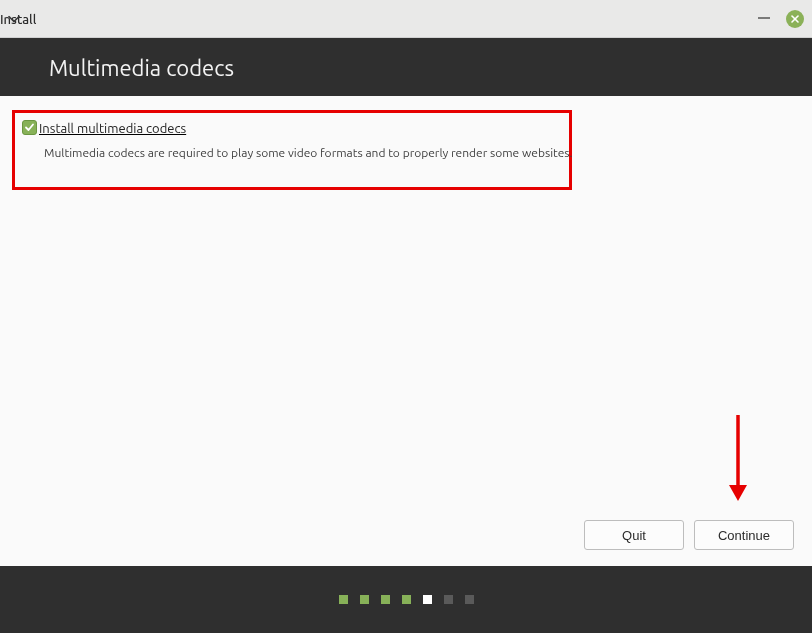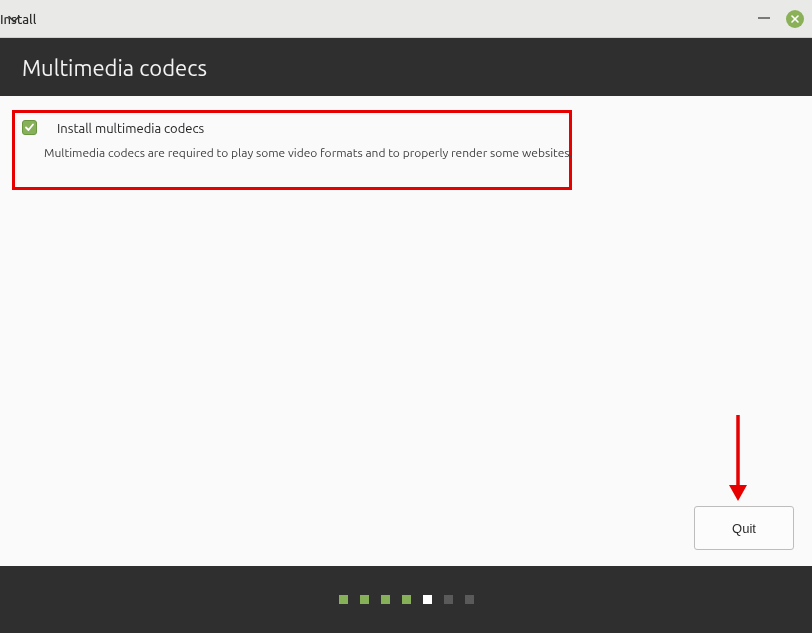--- a/index.html
+++ b/index.html
@@ -69,20 +69,21 @@
       height: 58px;
       background: #2f2f2f;
       display: flex;
       align-items: center;
       padding-left: 22px;
     }
     .headerbar .heading {
       color: #f3f3f3;
       font-size: 22px;
       font-weight: 400;
+      margin-left: 27px;
     }
     
     .content {
       position: relative;
       height: 470px;
       background: #fafafa;
     }
     .highlight-box {
       position: absolute;
       left: 12px;
@@ -91,21 +92,22 @@
       height: 80px;
       border: 3px solid #e60000;
       background: transparent;
     }
     .option-row {
       position: absolute;
       left: 22px;
       top: 24px;
       display: flex;
       align-items: center;
-      gap: 20px;
+      gap: 2px;
+      text-decoration: underline;
     }
     .checkbox {
       width: 15px;
       height: 15px;
       border-radius: 3px;
       background: #87b158;
       border: 1px solid #6a9640;
       display: inline-flex;
       align-items: center;
       justify-content: center;
@@ -126,21 +128,21 @@
     
     .button-row {
       position: absolute;
       right: 18px;
       bottom: 16px;
       display: flex;
       gap: 10px;
     }
     .btn {
       min-width: 100px;
-      height: 44px;
+      height: 30px;
       padding: 0 18px;
       background: #fcfcfc;
       border: 1px solid #bdbdbd;
       border-radius: 3px;
       font-size: 13px;
       color: #2c2c2c;
       display: inline-flex;
       align-items: center;
       justify-content: center;
       cursor: pointer;
@@ -212,20 +214,21 @@
 
   <div class="arrow-annotation">
     <svg width="24" height="90" viewBox="0 0 24 90">
       <line x1="12" y1="2" x2="12" y2="75" stroke="#e60000" stroke-width="3.5"></line>
       <polygon points="12,88 3,72 21,72" fill="#e60000"></polygon>
     </svg>
   </div>
 
   <div class="button-row">
     <button class="btn">Quit</button>
+    <button class="btn">Continue</button>
   </div>
 </div>
 
 <div class="footer">
   <span class="dot done"></span>
   <span class="dot done"></span>
   <span class="dot done"></span>
   <span class="dot done"></span>
   <span class="dot current"></span>
   <span class="dot future"></span>

